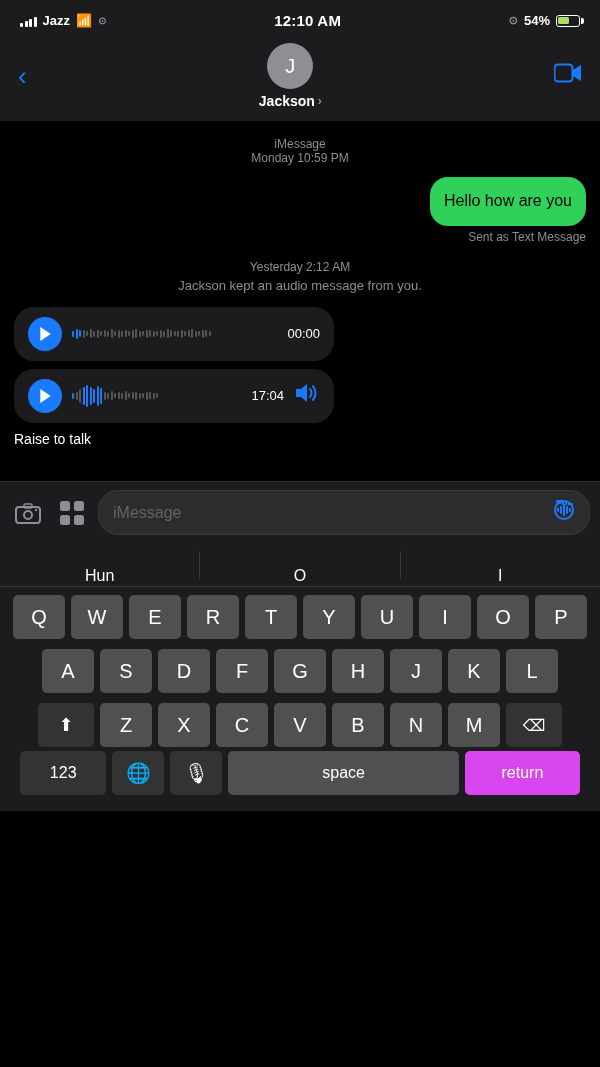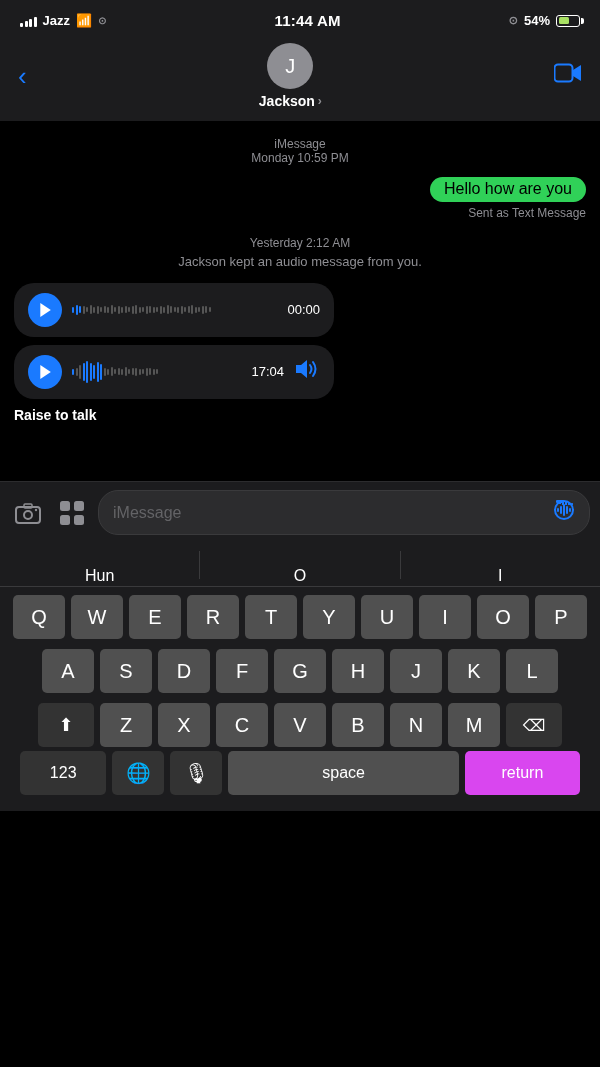--- a/index.html
+++ b/index.html
@@ -154,21 +154,21 @@
     }
     .message-row {
       display: flex;
       justify-content: flex-end;
       margin-bottom: 4px;
     }
     .bubble-green {
       background: #30d158;
       color: #000;
       border-radius: 18px;
-      padding: 2px 14px;
+      padding: 14px 14px;
       max-width: 70%;
       font-size: 16px;
       font-weight: 500;
       line-height: 1.3;
     }
     .sent-as {
       text-align: right;
       font-size: 12px;
       color: #8e8e93;
       margin-top: 4px;
@@ -233,21 +233,21 @@
       font-size: 13px;
       color: #fff;
       white-space: nowrap;
     }
     .volume-icon {
       color: #1a7aff;
       font-size: 20px;
     }
     .raise-to-talk {
       font-size: 14px;
-      font-weight: 700;
+      font-weight: 400;
       color: #fff;
       margin-top: 6px;
       margin-bottom: 4px;
     }
 
     
     .input-toolbar {
       background: #1c1c1e;
       padding: 8px 10px;
       display: flex;
@@ -395,21 +395,21 @@
       <span style="height:6px"></span>
       <span style="height:8px"></span>
       <span style="height:10px"></span>
     </div>
     <span>Jazz</span>
 
     <span style="font-size:13px;">📶</span>
 
     <span style="font-size:10px; color:#8e8e93;">⊙</span>
   </div>
-  <div class="status-center">11:44 AM</div>
+  <div class="status-center">12:10 AM</div>
   <div class="status-right">
     <span style="font-size:11px; color:#8e8e93;">⊙</span>
     <span>54%</span>
     <div class="battery">
       <div class="battery-body">
         <div class="battery-fill"></div>
       </div>
     </div>
   </div>
 </div>

